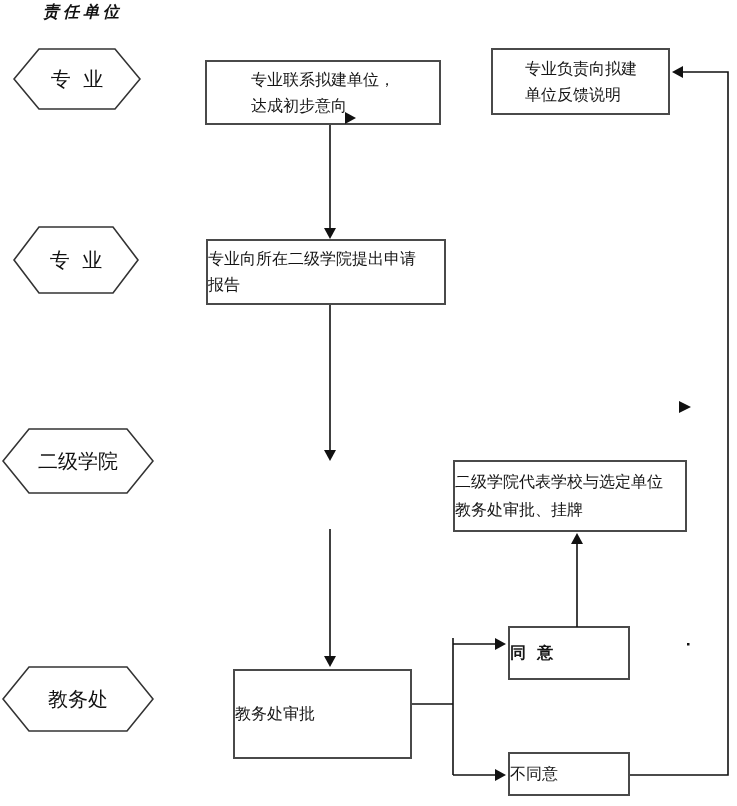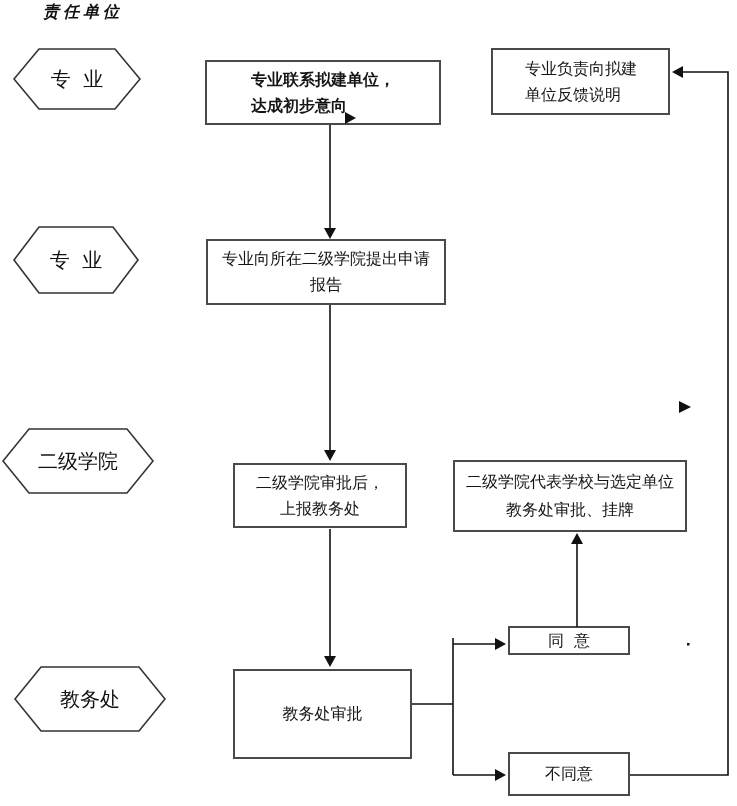--- a/index.html
+++ b/index.html
@@ -12,21 +12,21 @@
     letter-spacing:4px;white-space:pre;color:#111;font-style:italic;
   }
   .hex{position:absolute;}
   .hex svg{display:block;}
   .hex-label{
     position:absolute;inset:0;display:flex;align-items:center;justify-content:center;
     font-size:20px;white-space:pre;color:#111;
   }
   .node{
     position:absolute;box-sizing:border-box;border:2px solid #4a4a4a;background:#fff;
-    display:flex;flex-direction:column;justify-content:center;align-items:center;
+    display:flex;flex-direction:column;justify-content:center;
     font-size:16px;line-height:26px;color:#151515;z-index:1;
   }
   .node .tline{white-space:pre;}
   .node.align-left{align-items:flex-start;}
   .connector-layer{
     position:absolute;left:0;top:0;z-index:3;pointer-events:none;
   }
 </style>
 </head>
 <body>
@@ -49,57 +49,53 @@
     <div class="hex-label">专  业</div>
   </div>
 
   <div class="hex" style="left:2px;top:428px;width:152px;height:66px;">
     <svg width="152" height="66">
       <polygon points="27,1 125,1 151,33 125,65 27,65 1,33" fill="#ffffff" stroke="#333333" stroke-width="1.6"></polygon>
     </svg>
     <div class="hex-label">二级学院</div>
   </div>
 
-  <div class="hex" style="left:14px;top:666px;width:152px;height:66px;">
+  <div class="hex" style="left:2px;top:666px;width:152px;height:66px;">
     <svg width="152" height="66">
       <polygon points="27,1 125,1 151,33 125,65 27,65 1,33" fill="#ffffff" stroke="#333333" stroke-width="1.6"></polygon>
     </svg>
     <div class="hex-label">教务处</div>
   </div>
 
-  <div class="node align-left" style="left:205px;top:60px;width:236px;height:65px;padding-left:44px;font-weight:bold;">
+  <div class="node align-left" style="left:205px;top:60px;width:236px;height:65px;padding-left:44px;">
     <div class="tline">专业联系拟建单位，</div>
     <div class="tline">达成初步意向</div>
   </div>
 
   <div class="node align-left" style="left:491px;top:48px;width:179px;height:67px;padding-left:32px;">
     <div class="tline">专业负责向拟建</div>
     <div class="tline">单位反馈说明</div>
   </div>
 
   <div class="node" style="left:206px;top:239px;width:240px;height:66px;">
     <div class="tline">专业向所在二级学院提出申请</div>
     <div class="tline">报告</div>
   </div>
 
-  <div class="node" style="left:233px;top:463px;width:174px;height:65px;">
-    <div class="tline">二级学院审批后，</div>
-    <div class="tline">上报教务处</div>
-  </div>
 
   <div class="node" style="left:453px;top:460px;width:234px;height:72px;line-height:28px;">
     <div class="tline">二级学院代表学校与选定单位</div>
     <div class="tline">教务处审批、挂牌</div>
   </div>
 
   <div class="node" style="left:233px;top:669px;width:179px;height:90px;">
     <div class="tline">教务处审批</div>
   </div>
 
-  <div class="node" style="left:508px;top:626px;width:122px;height:29px;">
+  <div class="node" style="left:508px;top:626px;width:122px;height:54px;font-weight:bold;">
     <div class="tline">同  意</div>
   </div>
 
   <div class="node" style="left:508px;top:752px;width:122px;height:44px;">
     <div class="tline">不同意</div>
   </div>
 
   <svg class="connector-layer" width="737" height="806">
     <g stroke="#111111" stroke-width="1.6" fill="none">
       <line x1="330" y1="125" x2="330" y2="231"></line>

